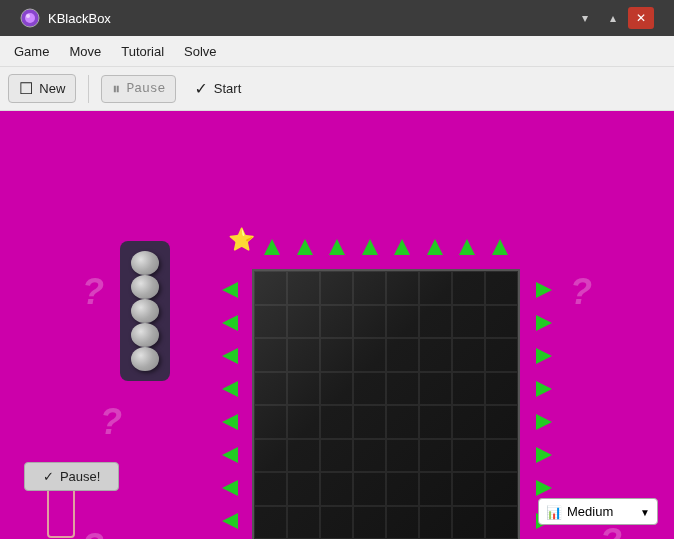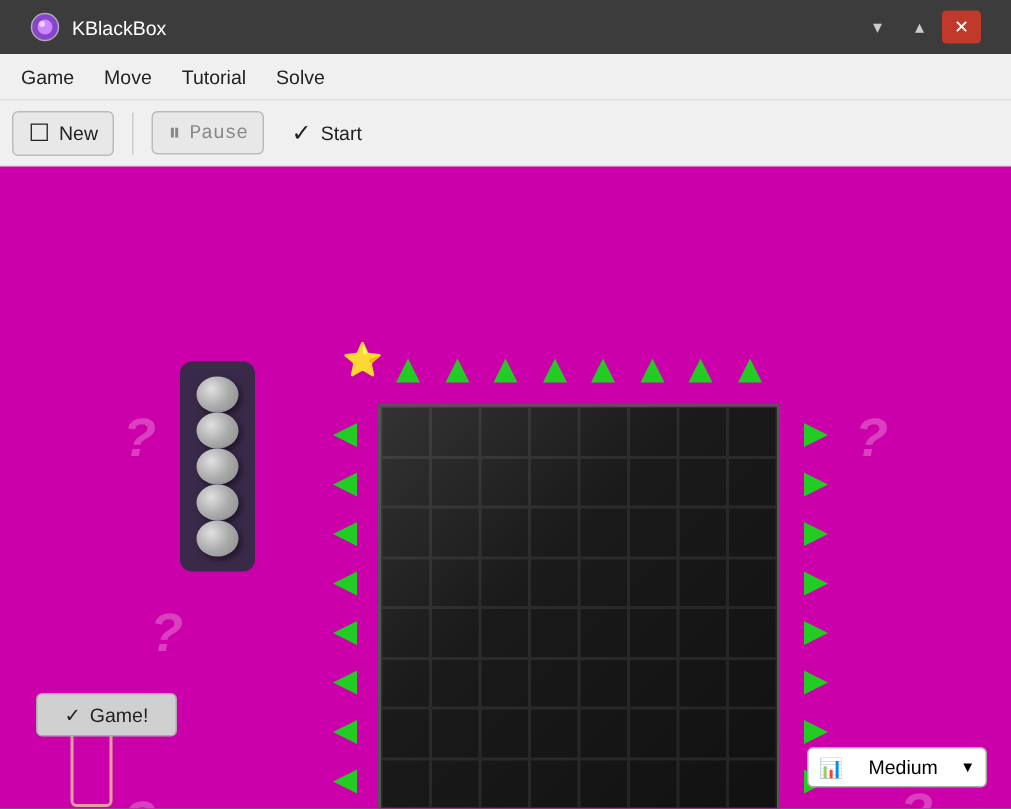--- a/index.html
+++ b/index.html
@@ -146,21 +146,21 @@
     }
 
     
     .difficulty-area {
       position: absolute; right: 16px; bottom: 14px;
     }
     .diff-wrapper {
       position: relative; display: inline-block;
     }
     .diff-wrapper select {
-      padding: 5px 30px 5px 40px; font-size: 13px; border: 1px solid #aaa;
+      padding: 5px 30px 5px 28px; font-size: 13px; border: 1px solid #aaa;
       background: white; border-radius: 4px; cursor: pointer; outline: none;
       appearance: none; min-width: 120px;
     }
     .diff-icon { position: absolute; left: 8px; top: 50%; transform: translateY(-50%); font-size: 13px; pointer-events: none; }
     .diff-arrow { position: absolute; right: 8px; top: 50%; transform: translateY(-50%); font-size: 10px; pointer-events: none; }
   </style>
 </head>
 <body>
 
 <div class="window">
@@ -428,21 +428,21 @@
       <div class="grid-cell"></div>
       <div class="grid-cell"></div>
       <div class="grid-cell"></div>
       <div class="grid-cell"></div>
       <div class="grid-cell"></div>
       <div class="grid-cell"></div>
     </div>
 
     <button class="done-btn">
       <span>✓</span>
-      <span>Game!</span>
+      <span>Pause!</span>
     </button>
 
     <div class="difficulty-area">
       <div class="diff-wrapper">
         <span class="diff-icon">📊</span>
         <select>
           <option value="easy">Easy</option>
           <option value="medium" selected="">Medium</option>
           <option value="hard">Hard</option>
           <option value="expert">Expert</option>

